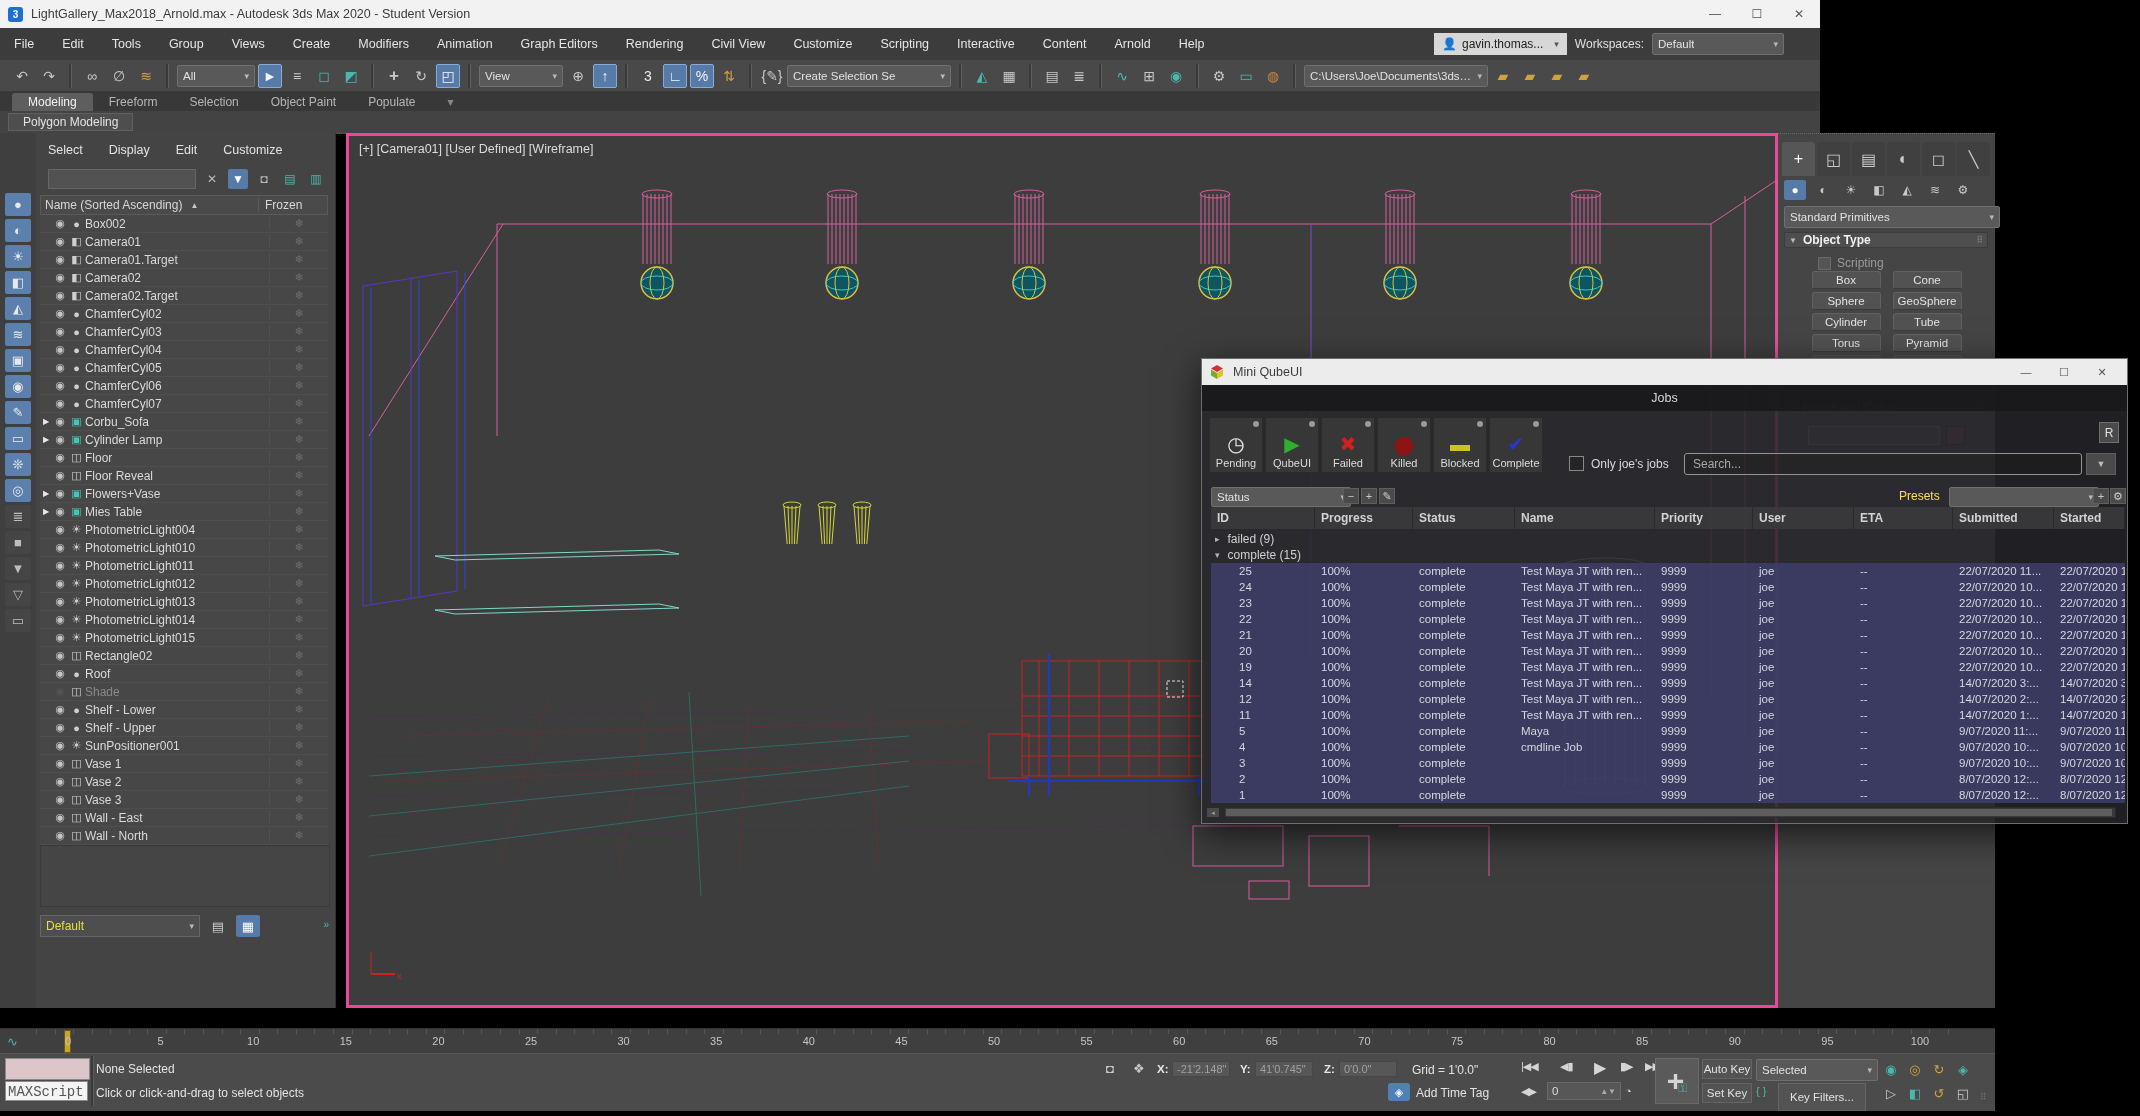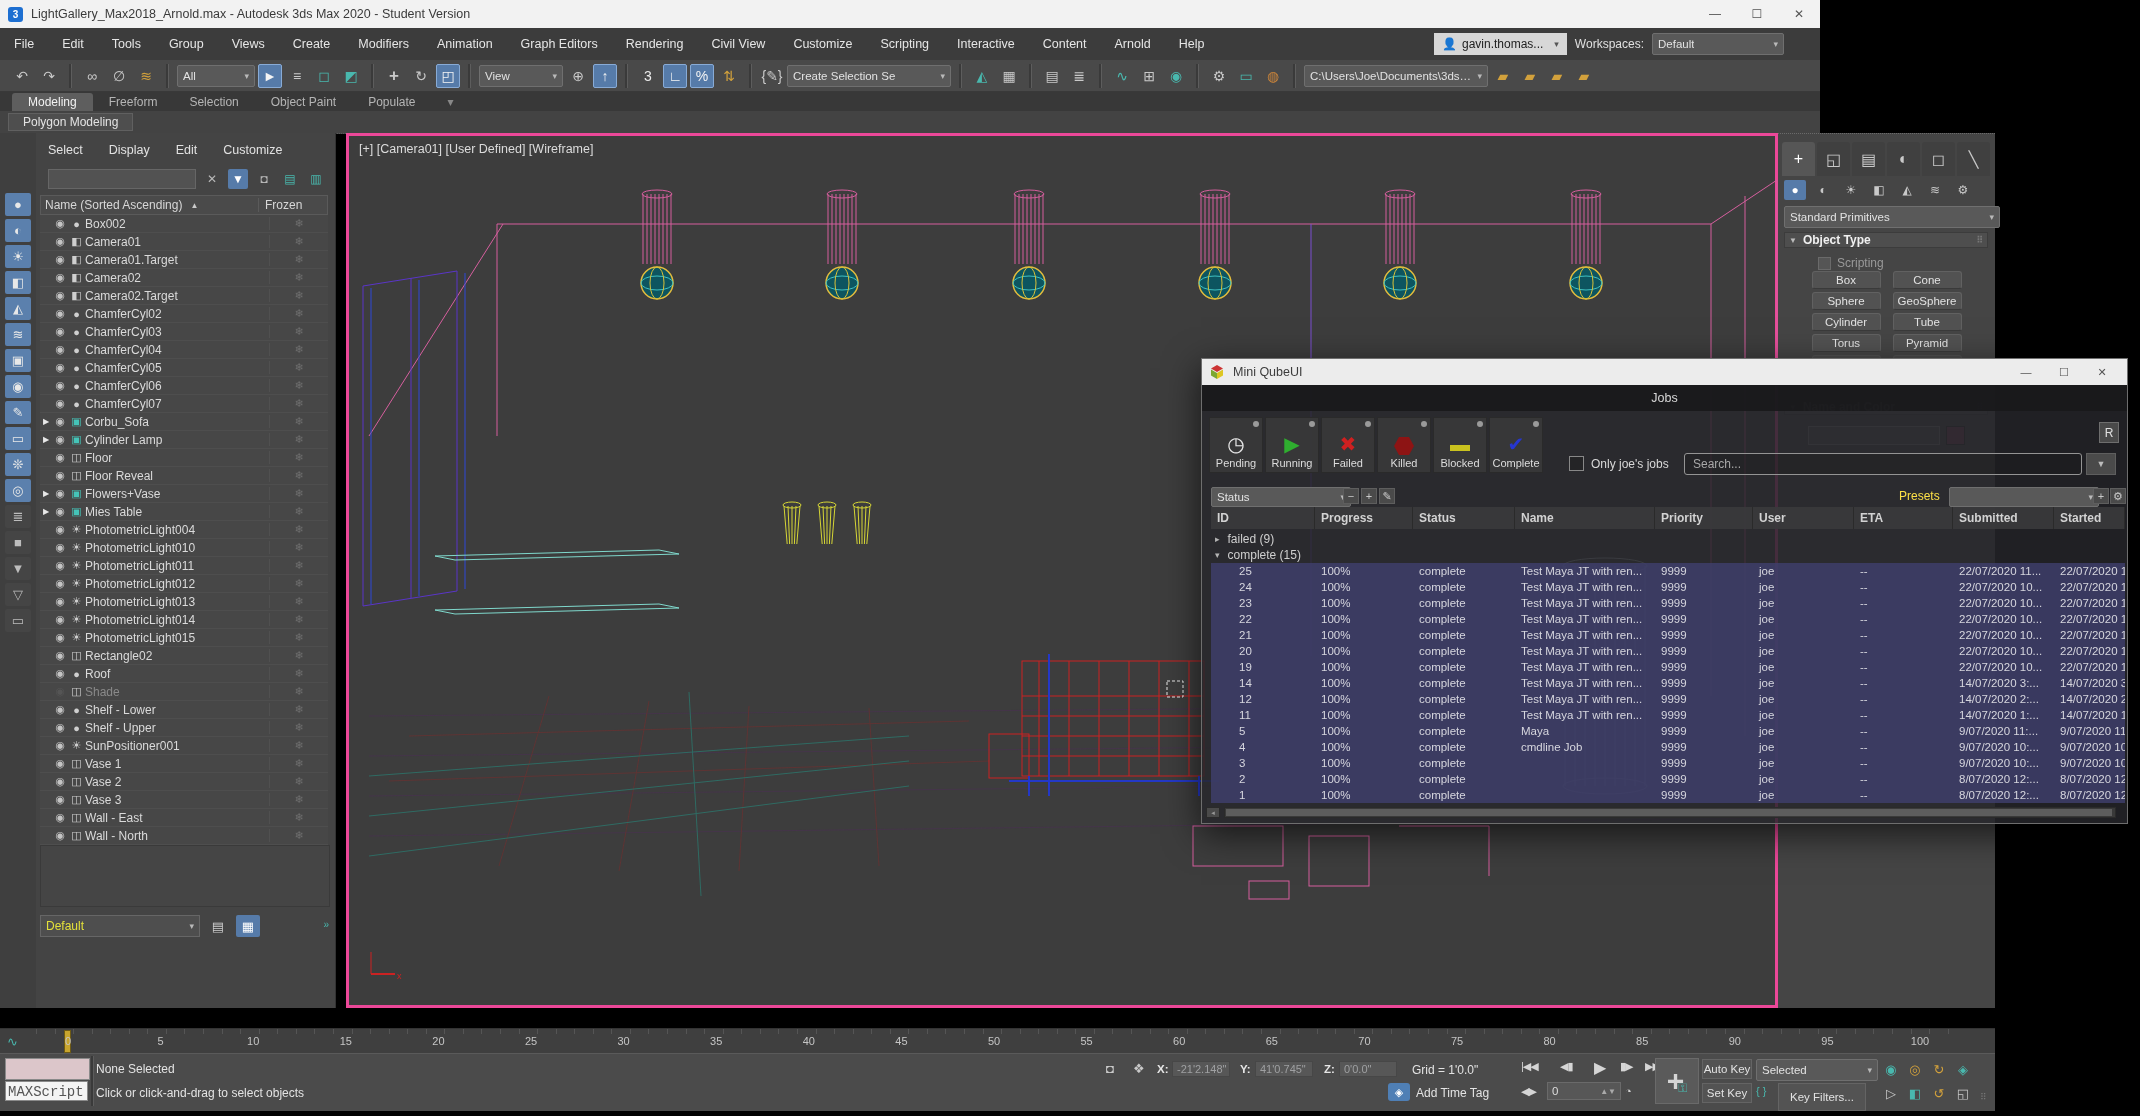--- a/index.html
+++ b/index.html
@@ -1000,21 +1000,21 @@
     <div id="qjobsbar">Jobs</div>
     <div id="qfilters">
         <div class="qfbtn" style="left: 7px;">
           <span class="dot"></span>
           <span class="qic" style="color: rgb(232, 232, 232);">◷</span>
           <span class="qlbl">Pending</span>
         </div>
         <div class="qfbtn" style="left: 63px;">
           <span class="dot"></span>
           <span class="qic" style="color: rgb(47, 174, 47);">▶</span>
-          <span class="qlbl">Running</span>
+          <span class="qlbl">QubeUI</span>
         </div>
         <div class="qfbtn" style="left: 119px;">
           <span class="dot"></span>
           <span class="qic" style="color: rgb(207, 32, 32);">✖</span>
           <span class="qlbl">Failed</span>
         </div>
         <div class="qfbtn" style="left: 175px;">
           <span class="dot"></span>
           <div class="hexagon"></div>
           <span class="qlbl">Killed</span>

